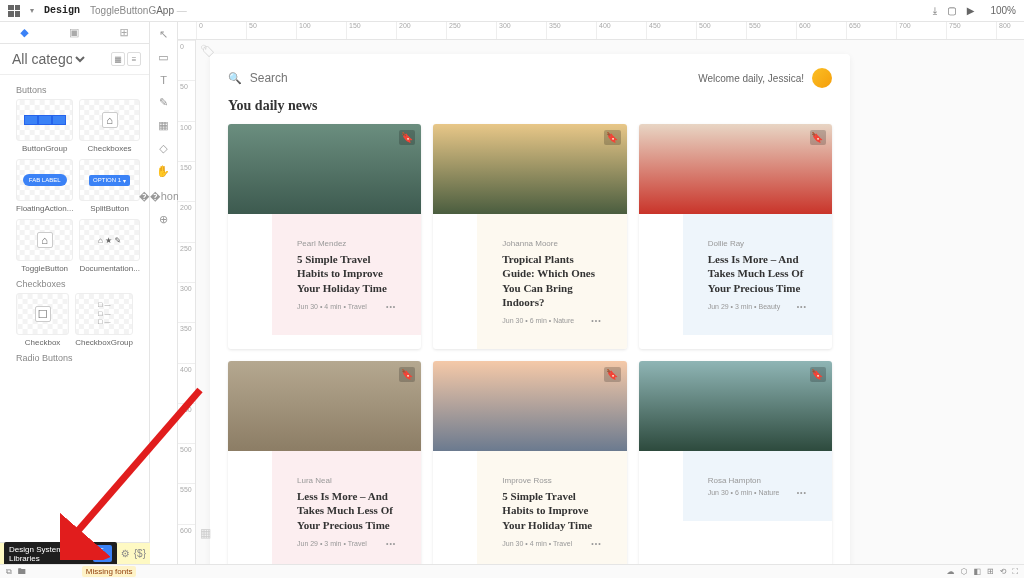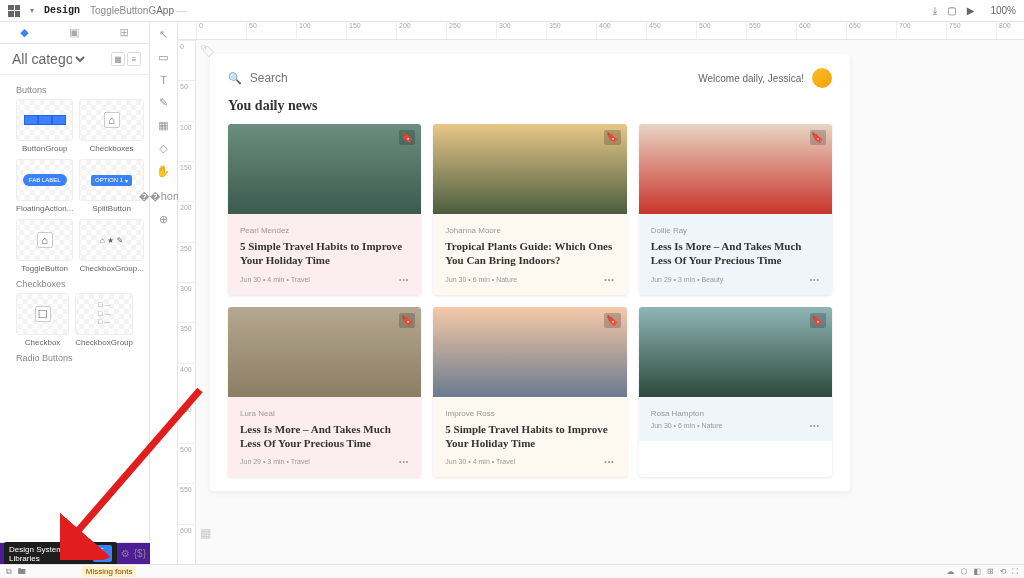--- a/index.html
+++ b/index.html
@@ -36,21 +36,21 @@
 .lp-thumb { height: 42px; background: repeating-conic-gradient(#f3f3f3 0% 25%, #fff 0% 50%) 50% / 10px 10px; border: 1px solid #eee; border-radius: 3px; display: flex; align-items: center; justify-content: center; margin-bottom: 3px; }
 .lp-thumb .btn-demo { background: #3b82f6; color: #fff; font-size: 7px; padding: 4px 8px; border-radius: 3px; font-weight: 600; }
 .lp-thumb .fab-demo { background: #3b82f6; color: #fff; font-size: 6px; padding: 3px 6px; border-radius: 10px; }
 .lp-thumb .split-demo { background: #3b82f6; color: #fff; font-size: 6px; padding: 2px 4px; border-radius: 2px; display: flex; gap: 2px; align-items: center; }
 .lp-thumb .icon-sq { width: 16px; height: 16px; background: #fff; border: 1px solid #ccc; border-radius: 2px; display: flex; align-items: center; justify-content: center; color: #666; }
 .lp-thumb .btngroup { display: flex; gap: 0; }
 .lp-thumb .btngroup span { width: 14px; height: 10px; background: #3b82f6; border: 1px solid #2563eb; }
 .lp-thumb .stars { font-size: 8px; color: #666; }
 .lp-thumb .cbg { font-size: 6px; color: #888; text-align: left; line-height: 1.4; }
 .lp-caption { font-size: 8px; color: #666; }
-.lp-footer { position: absolute; bottom: 14px; left: 0; width: 150px; height: 22px; border-top: 1px solid #e5e5e5; background: #4c1d95; display: flex; align-items: center; padding: 0 4px; gap: 4px; }
+.lp-footer { position: absolute; bottom: 14px; left: 0; width: 150px; height: 22px; border-top: 1px solid #e5e5e5; background: #fef9c3; display: flex; align-items: center; padding: 0 4px; gap: 4px; }
 .lp-footer .dsl { flex: 1; background: #1e1e1e; color: #fff; font-size: 8px; padding: 3px 5px; border-radius: 2px; display: flex; align-items: center; gap: 3px; }
 .lp-footer .dsl .kbd { background: #3b82f6; padding: 1px 3px; border-radius: 2px; font-size: 7px; }
 .lp-footer .gear { color: #888; font-size: 10px; }
 
 
 .icon-strip { width: 28px; background: #fff; border-right: 1px solid #e5e5e5; display: flex; flex-direction: column; align-items: center; padding-top: 6px; gap: 10px; }
 .icon-strip span { font-size: 11px; color: #999; cursor: pointer; }
 
 
 .canvas-wrap { flex: 1; position: relative; background: #fafafa; display: flex; flex-direction: column; }
@@ -64,21 +64,21 @@
 .app-preview { width: 640px; background: #fff; border-radius: 4px; box-shadow: 0 2px 6px rgba(0,0,0,.06); padding: 14px 18px; }
 .app-header { display: flex; align-items: center; gap: 8px; margin-bottom: 10px; }
 .app-header input { border: none; font-size: 12px; flex: 1; outline: none; }
 .app-header .welcome { font-size: 10px; color: #666; }
 .app-header .avatar { width: 20px; height: 20px; border-radius: 50%; background: linear-gradient(135deg,#fbbf24,#f59e0b); }
 .app-title { font-family: Georgia, serif; font-size: 14px; font-weight: 600; margin-bottom: 10px; }
 .cards { display: grid; grid-template-columns: repeat(3, 1fr); gap: 12px; }
 .card { border-radius: 3px; overflow: hidden; box-shadow: 0 1px 3px rgba(0,0,0,.1); }
 .card-img { height: 90px; position: relative; }
 .card-img .bm { position: absolute; top: 6px; right: 6px; color: #fff; font-size: 10px; background: rgba(0,0,0,.2); padding: 2px; border-radius: 2px; }
-.card-body { padding: 12px; }
+.card-body { padding: 25px; margin-left: 44px; }
 .card-author { font-size: 8px; color: #999; margin-bottom: 4px; }
 .card-headline { font-family: Georgia, serif; font-size: 11px; font-weight: 600; line-height: 1.3; margin-bottom: 8px; }
 .card-meta { display: flex; align-items: center; font-size: 7px; color: #999; }
 .card-meta .more { margin-left: auto; letter-spacing: 1px; }
 .bg-pink { background: #fceef0; }
 .bg-cream { background: #fdf9f0; }
 .bg-blue { background: #eef5fb; }
 
 
 .statusbar { position: fixed; bottom: 0; left: 0; right: 0; height: 14px; background: #fafafa; border-top: 1px solid #e5e5e5; display: flex; align-items: center; padding: 0 6px; gap: 6px; font-size: 8px; color: #888; }
@@ -169,21 +169,21 @@
         <div class="lp-cell">
           <div class="lp-thumb">
               <span class="icon-sq">⌂</span>
             </div>
           <div class="lp-caption">ToggleButton</div>
         </div>
         <div class="lp-cell">
           <div class="lp-thumb">
               <span class="stars">⌂ ★ ✎</span>
             </div>
-          <div class="lp-caption">CheckboxGroup...</div>
+          <div class="lp-caption">Documentation...</div>
         </div>
       </div>
       <div class="lp-section-label">Checkboxes</div>
       <div class="lp-grid">
         <div class="lp-cell">
           <div class="lp-thumb">
               <span class="icon-sq">☐</span>
             </div>
           <div class="lp-caption">Checkbox</div>
         </div>

